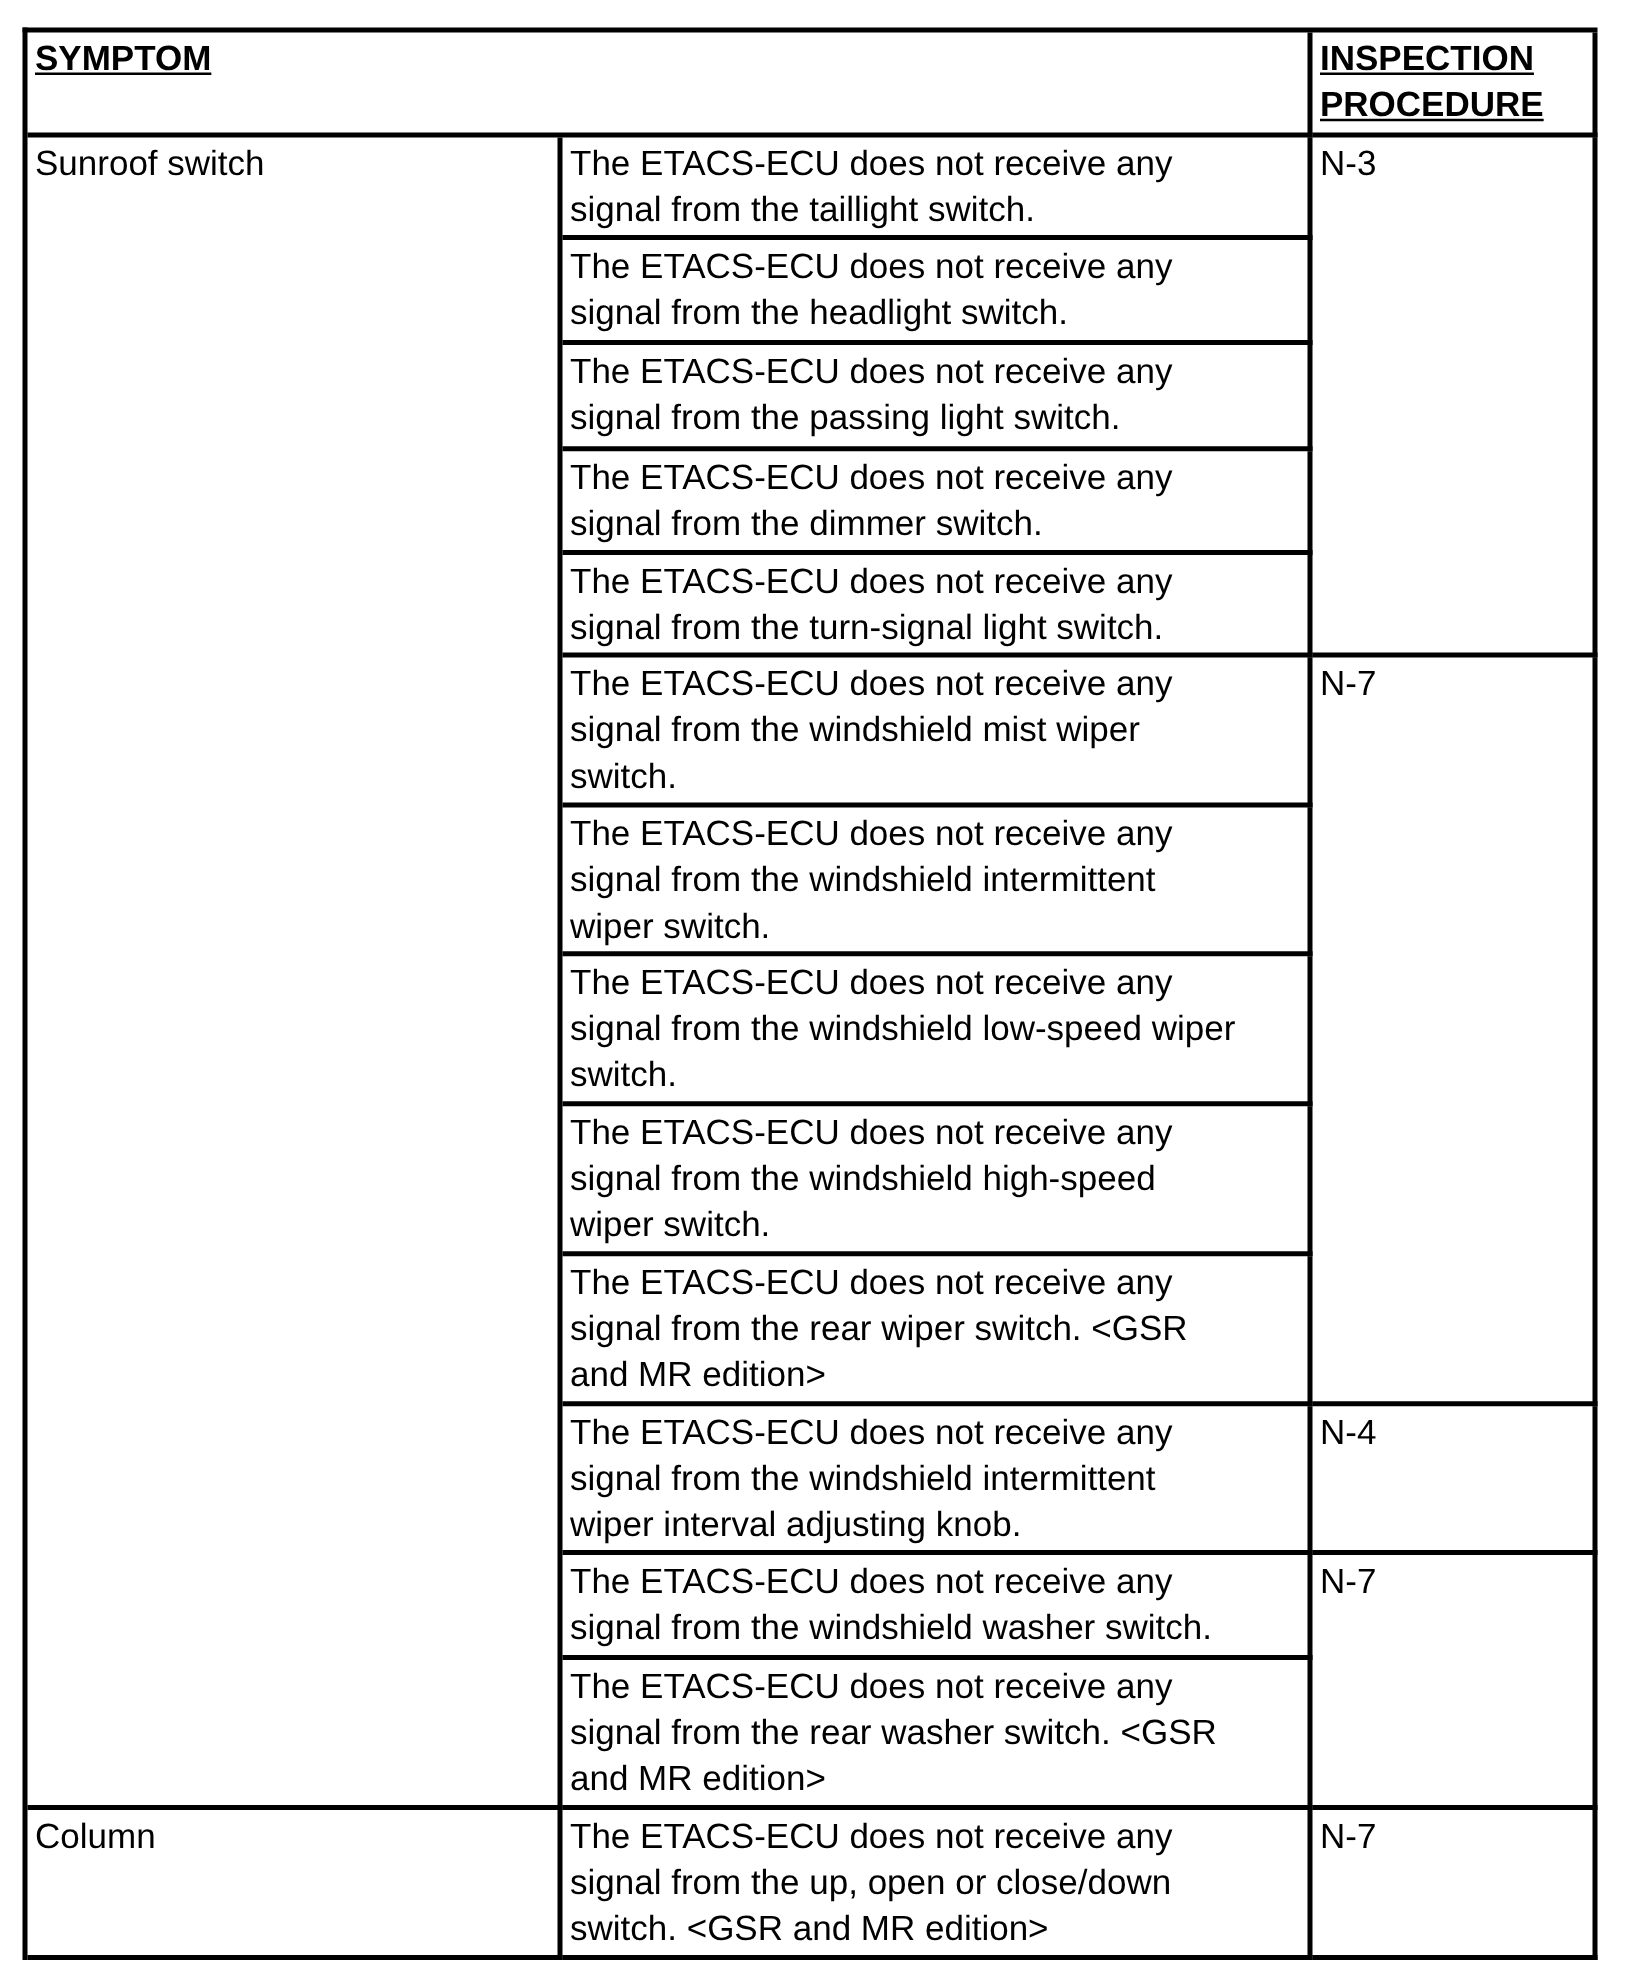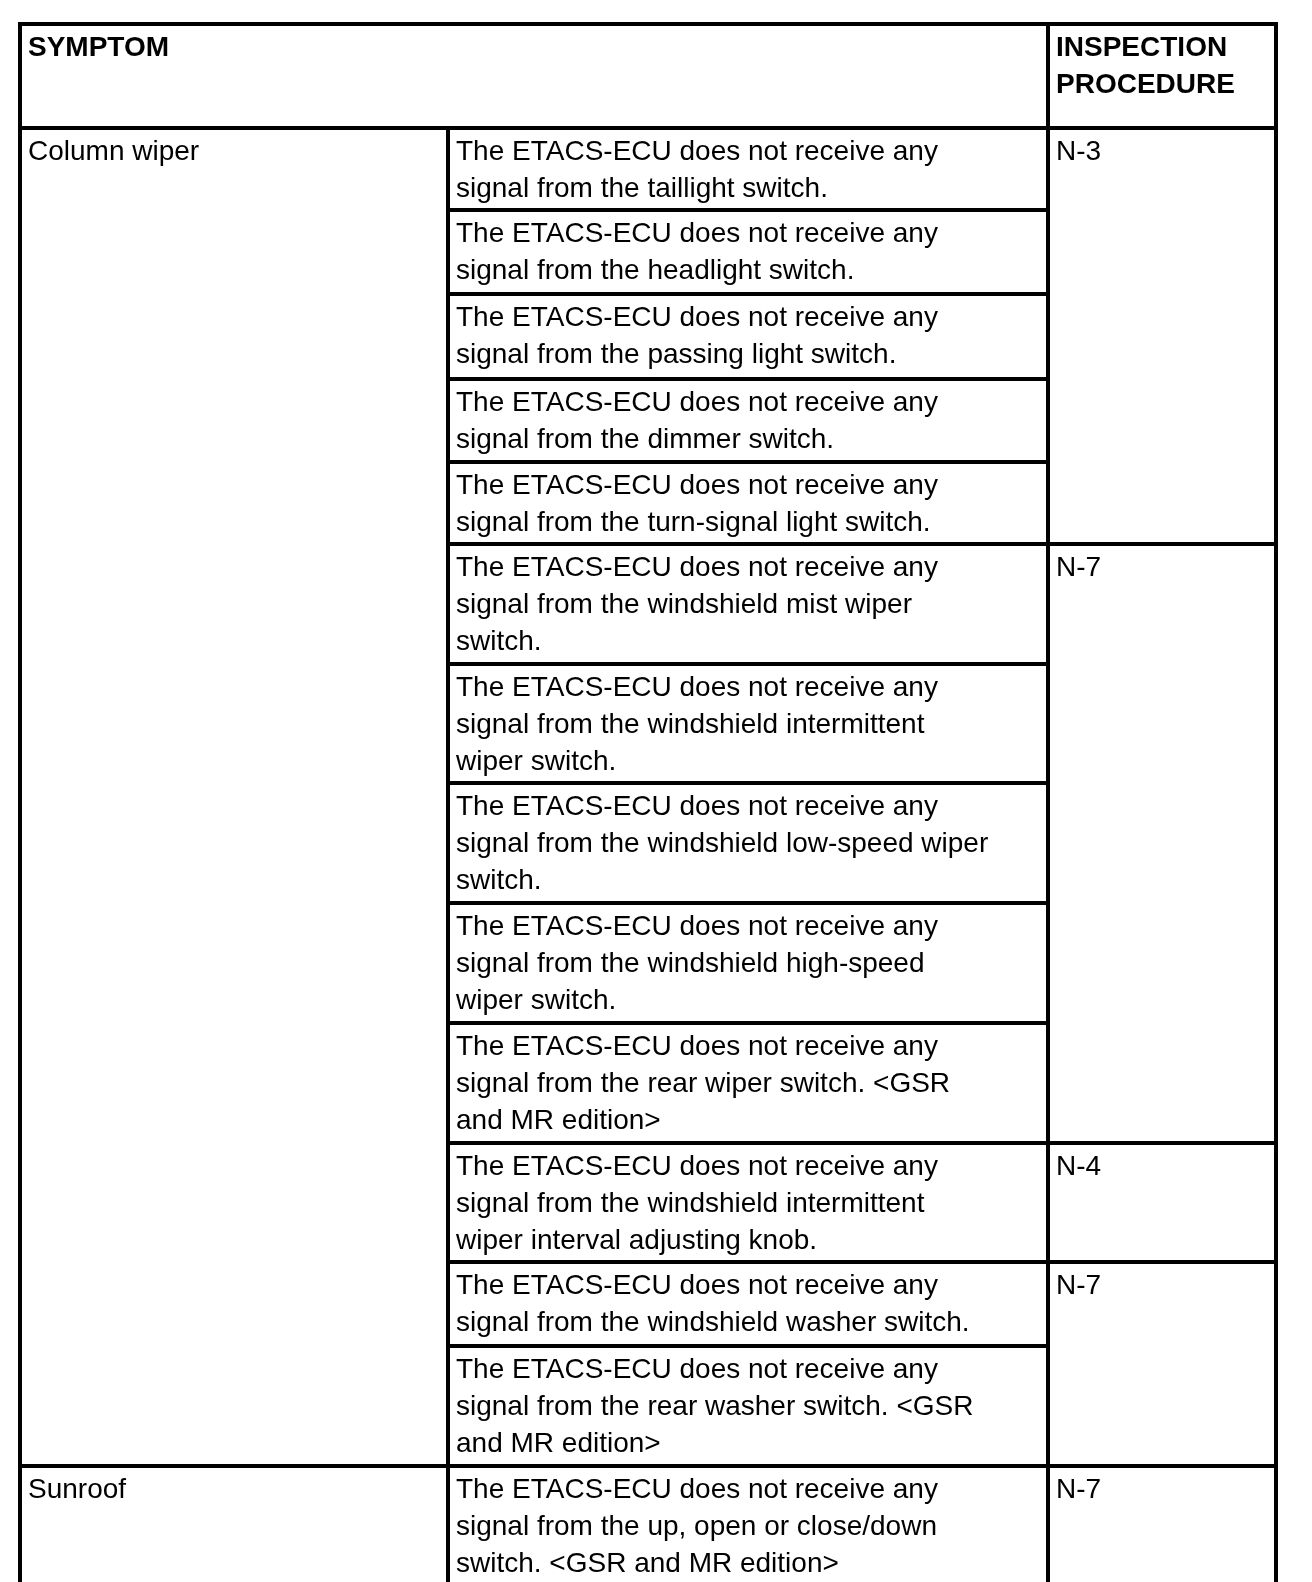--- a/index.html
+++ b/index.html
@@ -35,21 +35,21 @@
     text-align: left;
     padding: 2px 8px 2px 6px;
     font-size: 28px;
     line-height: 37px;
     color: #000000;
     white-space: pre-line;
     overflow: hidden;
     font-weight: normal;
   }
   th { font-weight: bold; }
-  tr.hrow  > th { height: 104px; }
+  tr.hrow  > th { height: 84px; text-decoration: underline; }
   td.h82   { height: 82px; }
   td.h84   { height: 84px; }
   td.h85   { height: 85px; }
   td.h83   { height: 83px; }
   td.h118  { height: 118px; }
   td.h120  { height: 120px; }
 </style>
 </head>
 <body>
 
@@ -61,21 +61,21 @@
   </colgroup>
   <thead>
     <tr class="hrow">
       <th colspan="2">SYMPTOM</th>
       <th>INSPECTION
 PROCEDURE</th>
     </tr>
   </thead>
   <tbody>
     <tr>
-      <td rowspan="13">Column wiper</td>
+      <td rowspan="13">Sunroof switch</td>
       <td class="h82">The ETACS-ECU does not receive any
 signal from the taillight switch.</td>
       <td rowspan="5">N-3</td>
     </tr>
     <tr>
       <td class="h84">The ETACS-ECU does not receive any
 signal from the headlight switch.</td>
     </tr>
     <tr>
       <td class="h85">The ETACS-ECU does not receive any
@@ -125,20 +125,20 @@
       <td class="h84">The ETACS-ECU does not receive any
 signal from the windshield washer switch.</td>
       <td rowspan="2">N-7</td>
     </tr>
     <tr>
       <td class="h120">The ETACS-ECU does not receive any
 signal from the rear washer switch. &lt;GSR
 and MR edition&gt;</td>
     </tr>
     <tr>
-      <td>Sunroof</td>
+      <td>Column</td>
       <td class="h120">The ETACS-ECU does not receive any
 signal from the up, open or close/down
 switch. &lt;GSR and MR edition&gt;</td>
       <td>N-7</td>
     </tr>
   </tbody>
 </table>
 
 </body></html>

